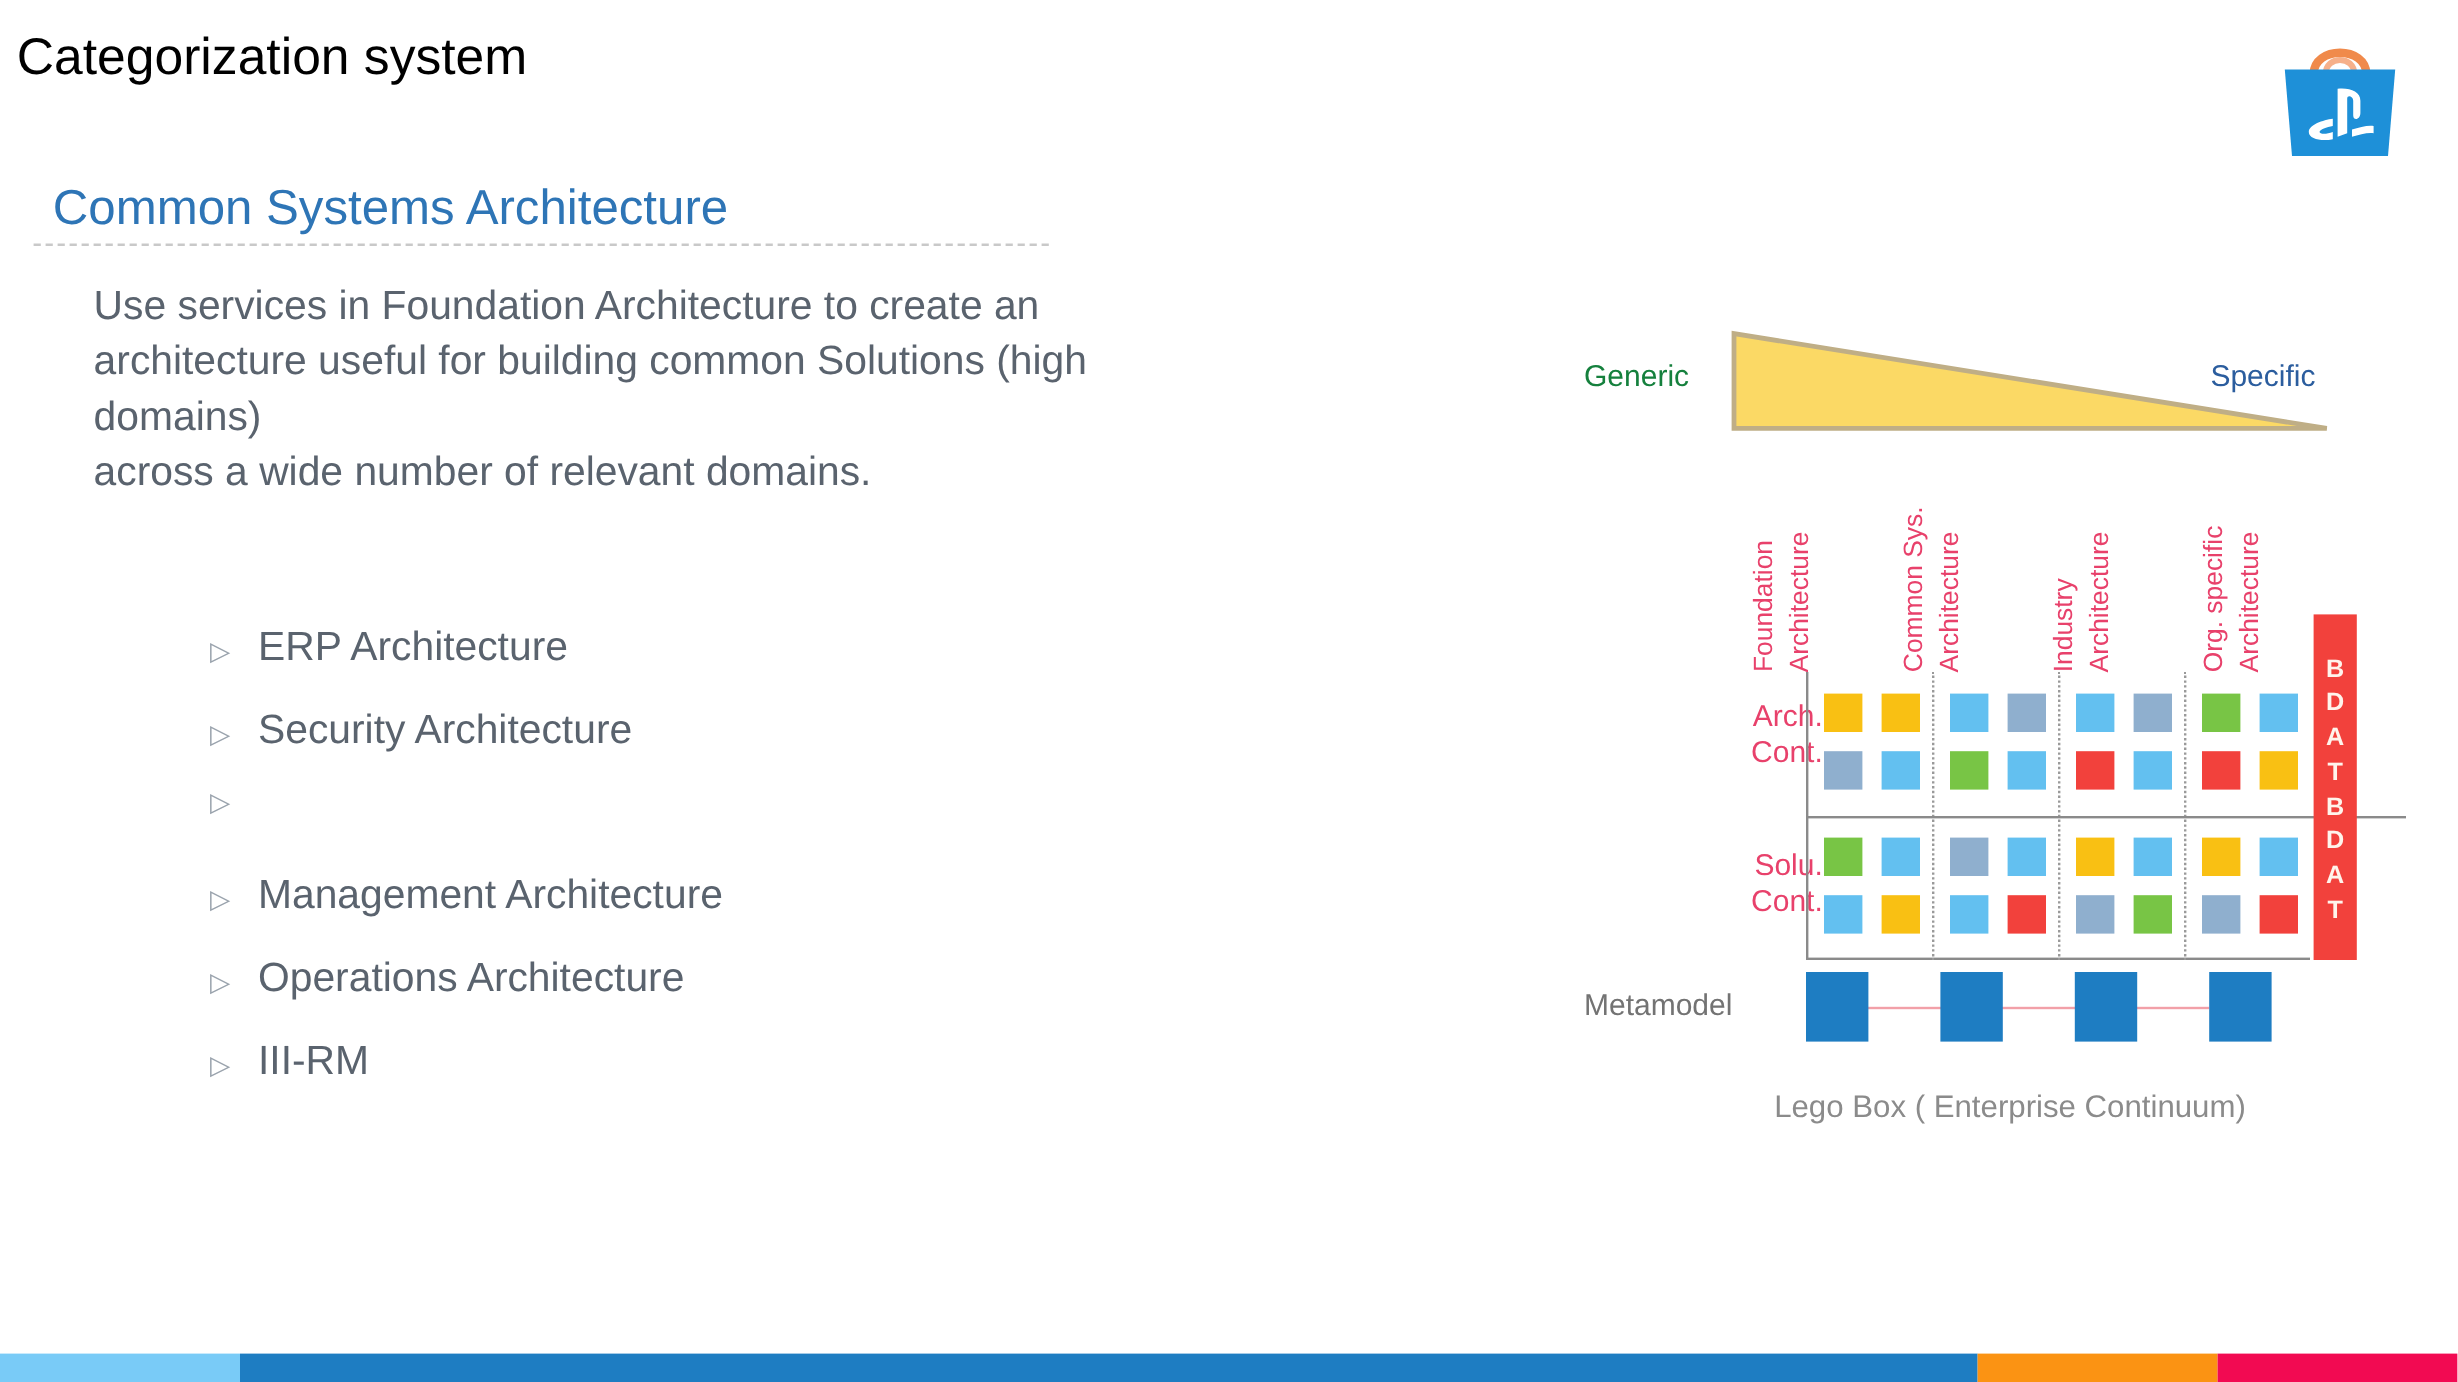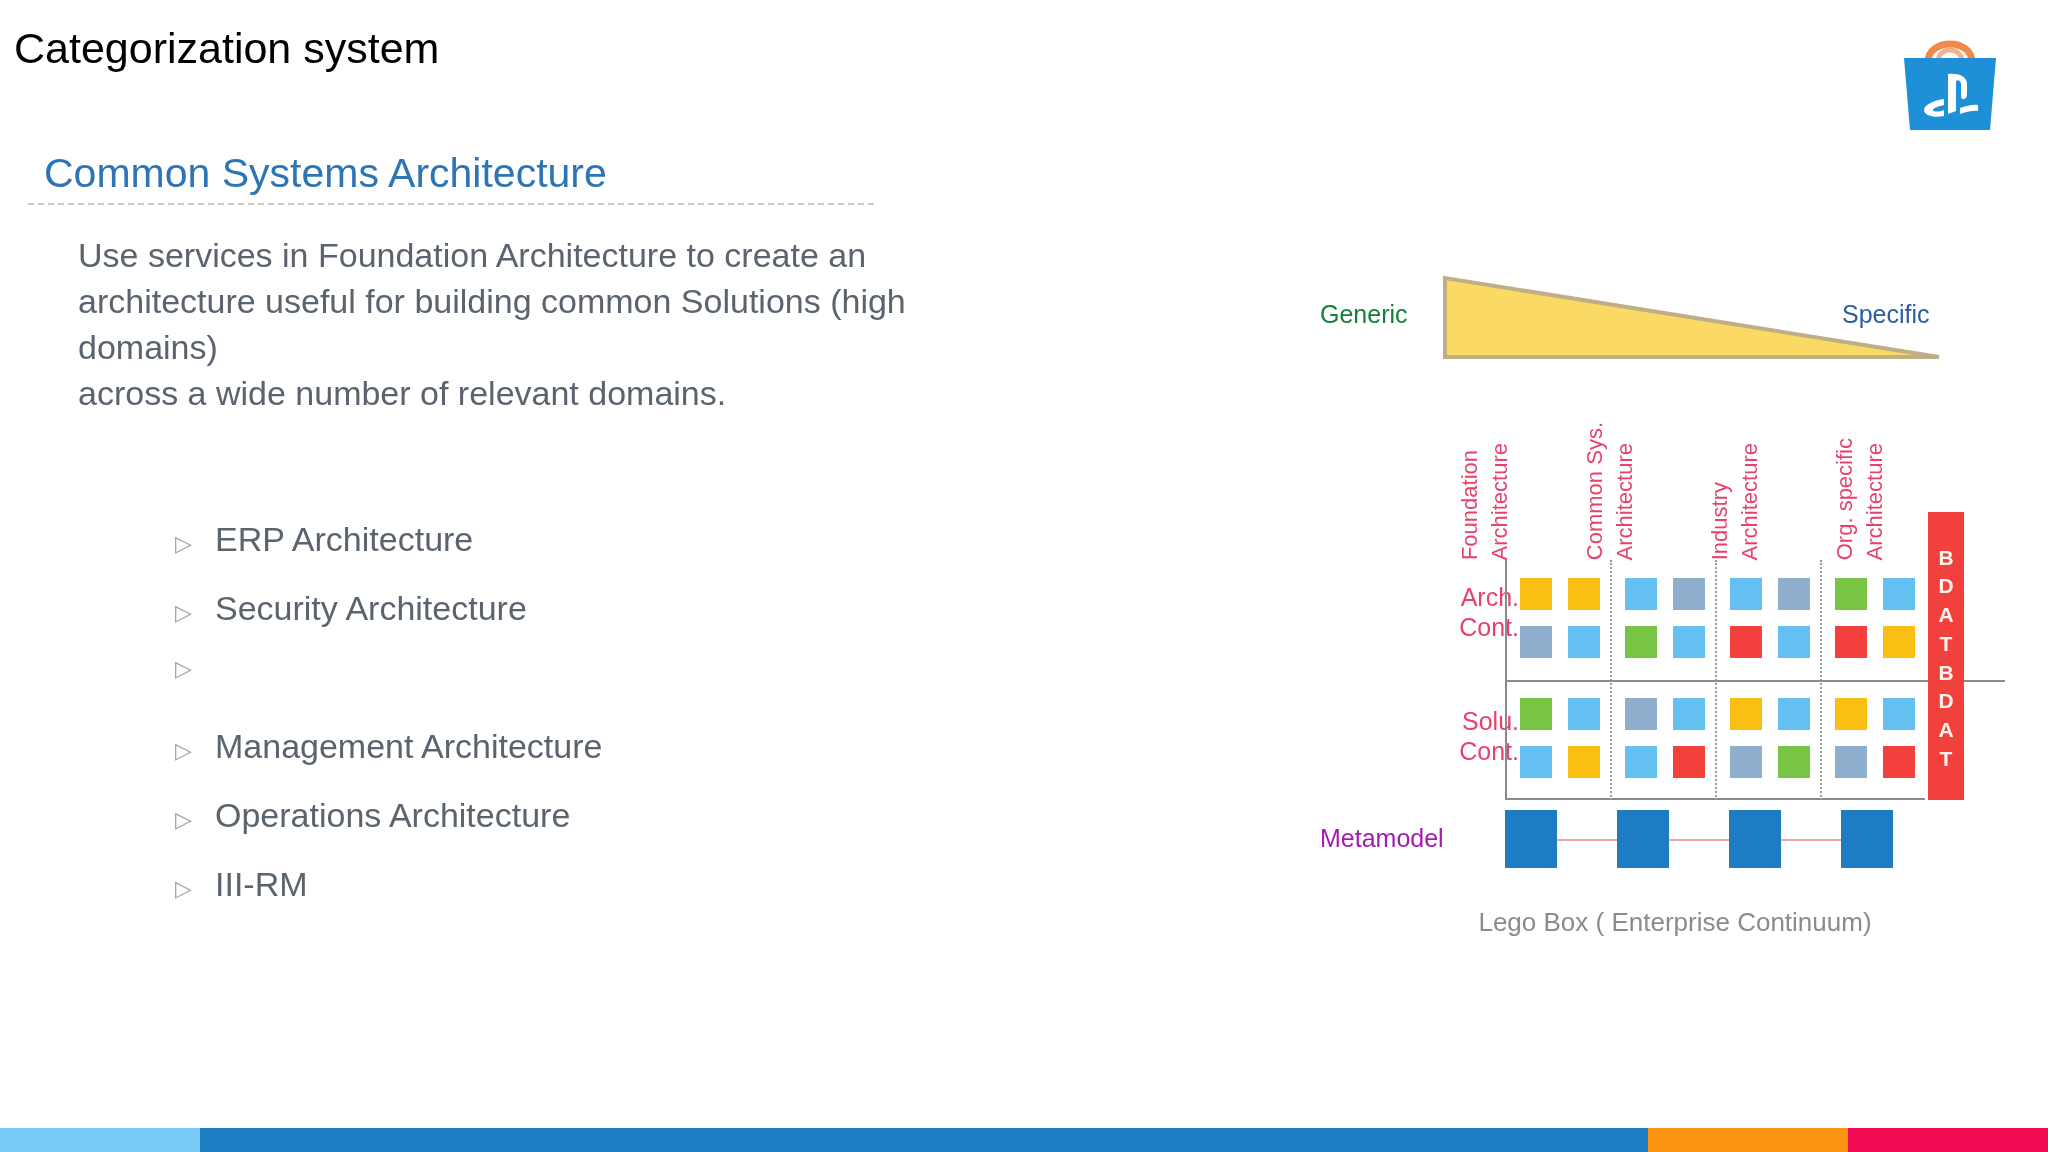--- a/index.html
+++ b/index.html
@@ -211,21 +211,21 @@
   
   .metamodel {
     position: absolute;
     left: 0px; top: 555px;
     width: 700px; height: 60px;
   }
   .metamodel-label {
     position: absolute;
     left: 0px; top: 14px;
     font-size: 25px;
-    color: #a21caf;
+    color: #737373;
     white-space: nowrap;
   }
   .mm-line {
     position: absolute;
     left: 185px; top: 29px;
     width: 336px; height: 0;
     border-top: 2px solid #F2A0A8;
   }
   .mm-box {
     position: absolute;

